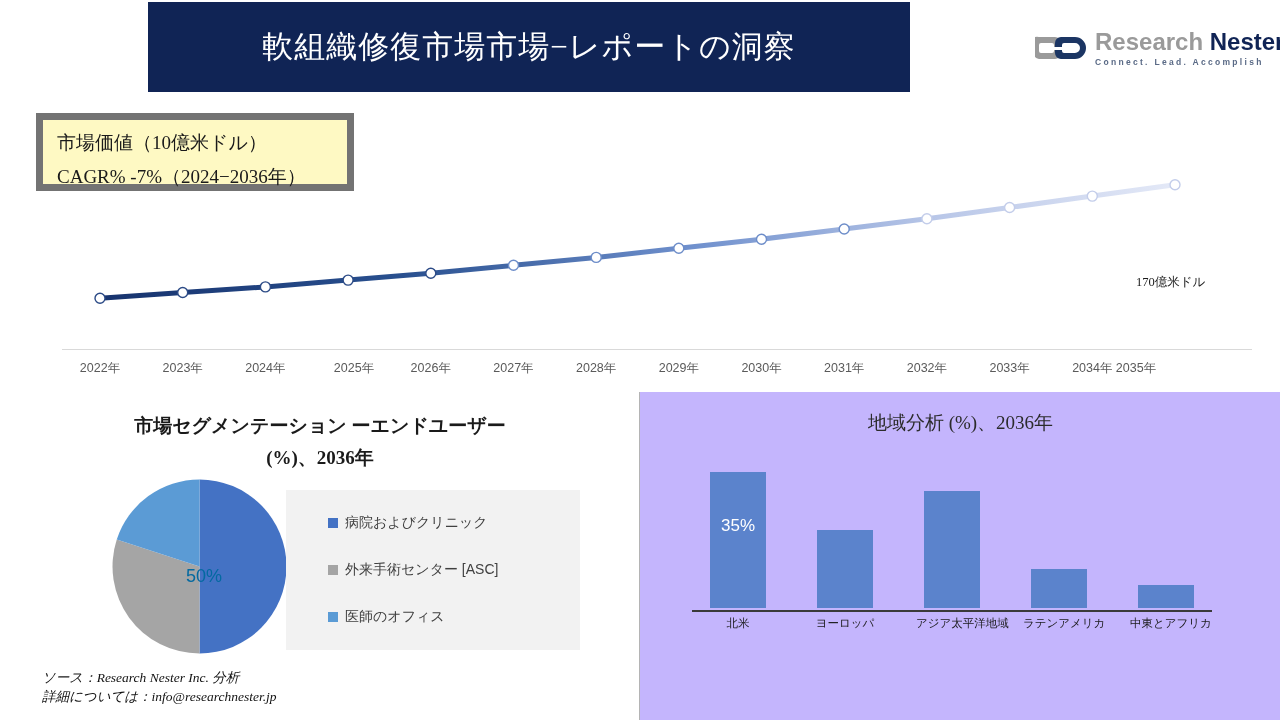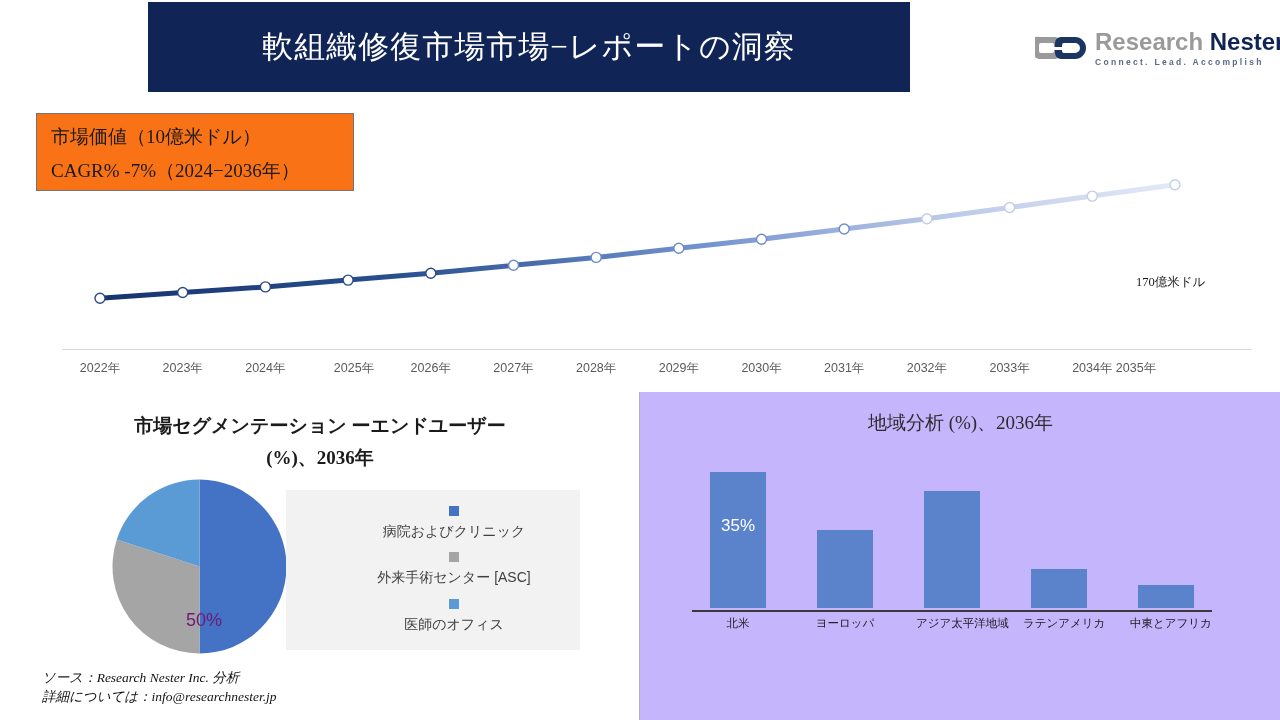--- a/index.html
+++ b/index.html
@@ -55,22 +55,22 @@
     font-weight: bold;
     margin-top: 4px;
     white-space: nowrap;
   }
 
   
   #market-value-box {
     position: absolute;
     left: 36px; top: 113px;
     width: 318px; height: 78px;
-    border: 1px solid #737373;
-    background: #f97316;
+    border: 7px solid #737373;
+    background: #fef9c3;
     padding: 6px 0 0 14px;
     box-sizing: border-box;
     font-family: "Liberation Serif", serif;
   }
   #market-value-box div {
     font-size: 19px;
     line-height: 34px;
     white-space: nowrap;
   }
 
@@ -128,37 +128,36 @@
     line-height: 32px;
   }
   #pie-graphic {
     position: absolute;
     left: 112px; top: 87px;
     width: 175px; height: 175px;
   }
   #pie-label {
     position: absolute;
     left: 186px; top: 174px;
-    color: #701a75;
+    color: #0369a1;
     font-size: 18px;
     white-space: nowrap;
-    margin-top: 44px;
   }
   #pie-legend {
     position: absolute;
     left: 286px; top: 98px;
     width: 294px; height: 160px;
     background: #f2f2f2;
     display: flex;
     flex-direction: column;
     justify-content: space-around;
     padding: 10px 0 10px 42px;
     box-sizing: border-box;
   }
-  .legend-row { display: flex; align-items: center; gap: 7px; flex-direction: column; }
+  .legend-row { display: flex; align-items: center; gap: 7px; }
   .legend-swatch { width: 10px; height: 10px; flex: none; }
   .legend-label { font-size: 14px; color: #404040; white-space: nowrap; }
 
   #source-note {
     position: absolute;
     left: 42px; top: 668px;
     font-family: "Liberation Serif", serif;
     font-style: italic;
     font-size: 13.5px;
     line-height: 19px;

